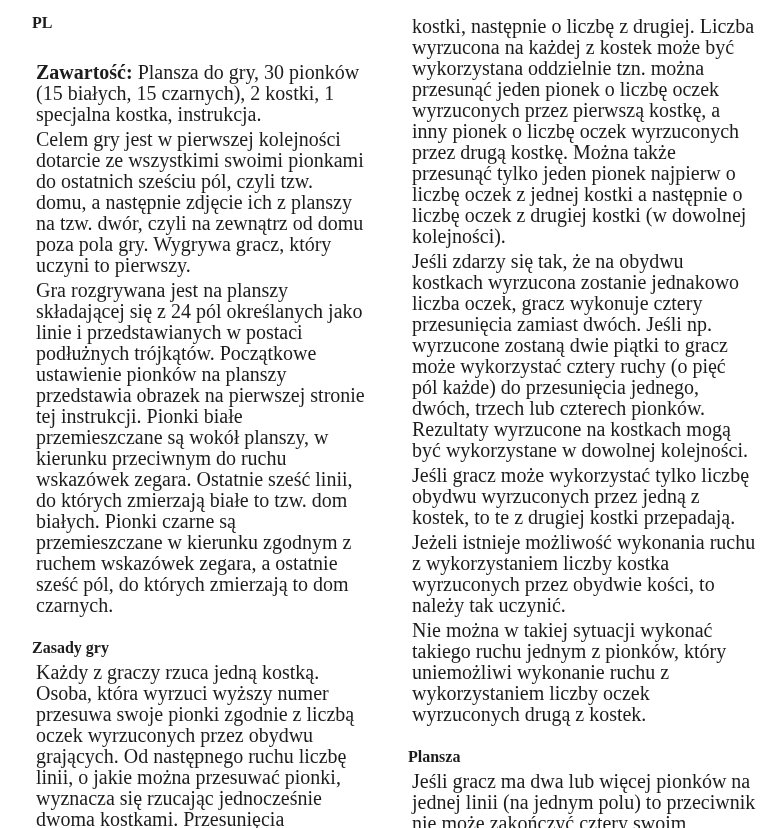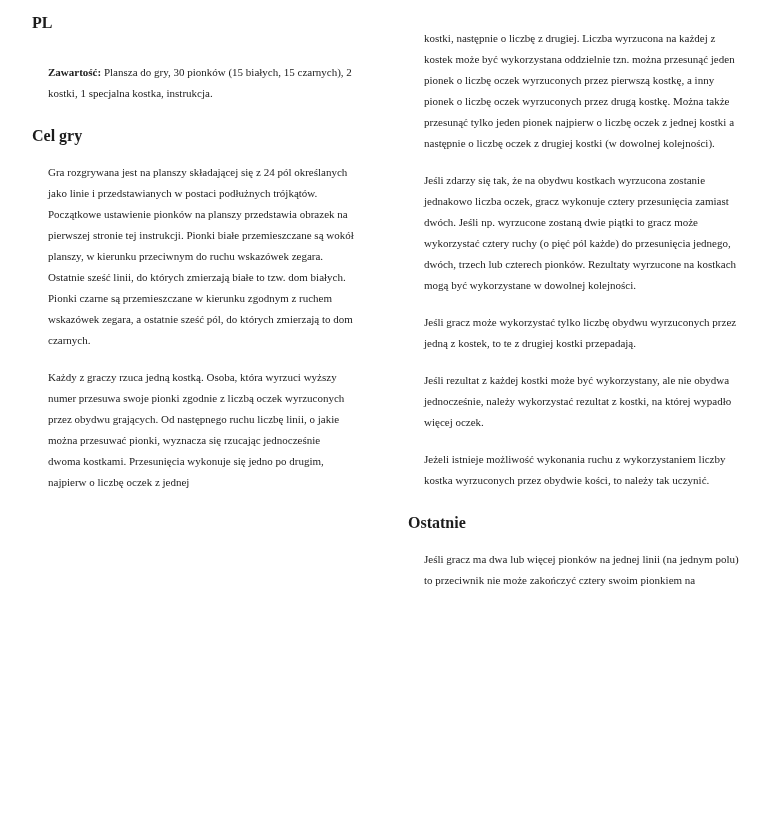--- a/index.html
+++ b/index.html
@@ -21,22 +21,22 @@
     box-sizing: border-box;
   }
   .col {
     width: 338px;
     flex: 0 0 auto;
   }
   .col.right {
     width: 352px;
   }
   .para {
-    margin: 16px;
-    font-size: 11px;
+    margin: 4px;
+    font-size: 20px;
     line-height: 21px;
     text-align: left;
   }
   .lang {
     margin: 0 0 29px 0;
     font-size: 16px;
     line-height: 21px;
     font-weight: bold;
   }
   .heading {
@@ -52,31 +52,32 @@
 </head>
 <body>
 
 <div class="page">
 
   <div class="col">
     <h2 class="lang">PL</h2>
 
     <p class="para"><span class="lead">Zawartość:</span> <span>Plansza do gry, 30 pionków (15 białych, 15 czarnych), 2 kostki, 1 specjalna kostka, instrukcja.</span></p>
 
-    <h3 class="heading">Cel gry</h3>
+    <p class="para">Celem gry jest w pierwszej kolejności dotarcie ze wszystkimi swoimi pionkami do ostatnich sześciu pól, czyli tzw. domu, a następnie zdjęcie ich z planszy na tzw. dwór, czyli na zewnątrz od domu poza pola gry. Wygrywa gracz, który uczyni to pierwszy.</p>
 
     <p class="para">Gra rozgrywana jest na planszy składającej się z 24 pól określanych jako linie i przedstawianych w postaci podłużnych trójkątów. Początkowe ustawienie pionków na planszy przedstawia obrazek na pierwszej stronie tej instrukcji. Pionki białe przemieszczane są wokół planszy, w kierunku przeciwnym do ruchu wskazówek zegara. Ostatnie sześć linii, do których zmierzają białe to tzw. dom białych. Pionki czarne są przemieszczane w kierunku zgodnym z ruchem wskazówek zegara, a ostatnie sześć pól, do których zmierzają to dom czarnych.</p>
 
+    <h3 class="heading">Zasady gry</h3>
     <p class="para">Każdy z graczy rzuca jedną kostką. Osoba, która wyrzuci wyższy numer przesuwa swoje pionki zgodnie z liczbą oczek wyrzuconych przez obydwu grających. Od następnego ruchu liczbę linii, o jakie można przesuwać pionki, wyznacza się rzucając jednocześnie dwoma kostkami. Przesunięcia wykonuje się jedno po drugim, najpierw o liczbę oczek z jednej</p>
   </div>
 
   <div class="col right">
     <p class="para">kostki, następnie o liczbę z drugiej. Liczba wyrzucona na każdej z kostek może być wykorzystana oddzielnie tzn. można przesunąć jeden pionek o liczbę oczek wyrzuconych przez pierwszą kostkę, a inny pionek o liczbę oczek wyrzuconych przez drugą kostkę. Można także przesunąć tylko jeden pionek najpierw o liczbę oczek z jednej kostki a następnie o liczbę oczek z drugiej kostki (w dowolnej kolejności).</p>
     <p class="para">Jeśli zdarzy się tak, że na obydwu kostkach wyrzucona zostanie jednakowo liczba oczek, gracz wykonuje cztery przesunięcia zamiast dwóch. Jeśli np. wyrzucone zostaną dwie piątki to gracz może wykorzystać cztery ruchy (o pięć pól każde) do przesunięcia jednego, dwóch, trzech lub czterech pionków. Rezultaty wyrzucone na kostkach mogą być wykorzystane w dowolnej kolejności.</p>
     <p class="para">Jeśli gracz może wykorzystać tylko liczbę obydwu wyrzuconych przez jedną z kostek, to te z drugiej kostki przepadają.</p>
-    <p class="para">Jeśli rezultat z każdej kostki może być wykorzystany, ale nie obydwa jednocześnie, należy wykorzystać rezultat z kostki, na której wypadło więcej oczek.</p>
     <p class="para">Jeżeli istnieje możliwość wykonania ruchu z wykorzystaniem liczby kostka wyrzuconych przez obydwie kości, to należy tak uczynić.</p>
+    <p class="para">Nie można w takiej sytuacji wykonać takiego ruchu jednym z pionków, który uniemożliwi wykonanie ruchu z wykorzystaniem liczby oczek wyrzuconych drugą z kostek.</p>
 
-    <h3 class="heading">Ostatnie</h3>
+    <h3 class="heading">Plansza</h3>
     <p class="para">Jeśli gracz ma dwa lub więcej pionków na jednej linii (na jednym polu) to przeciwnik nie może zakończyć cztery swoim pionkiem na</p>
   </div>
 
 </div>
 
 </body></html>

